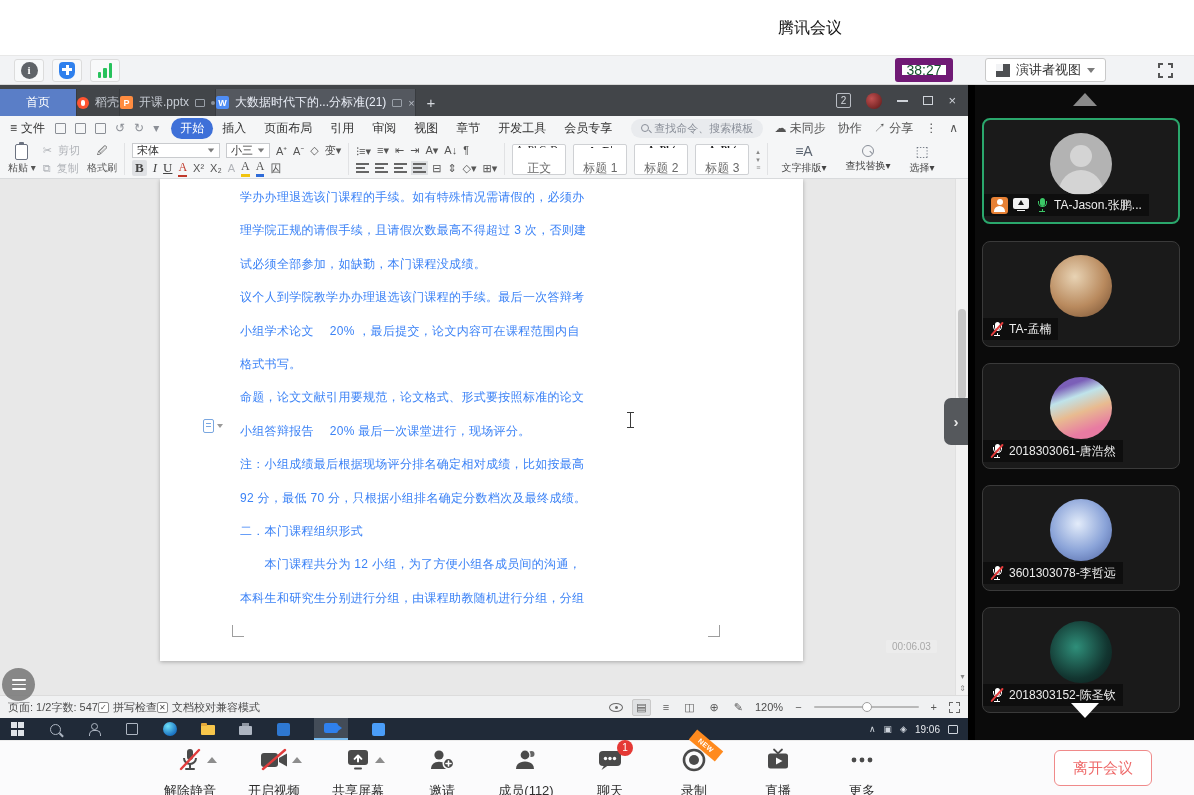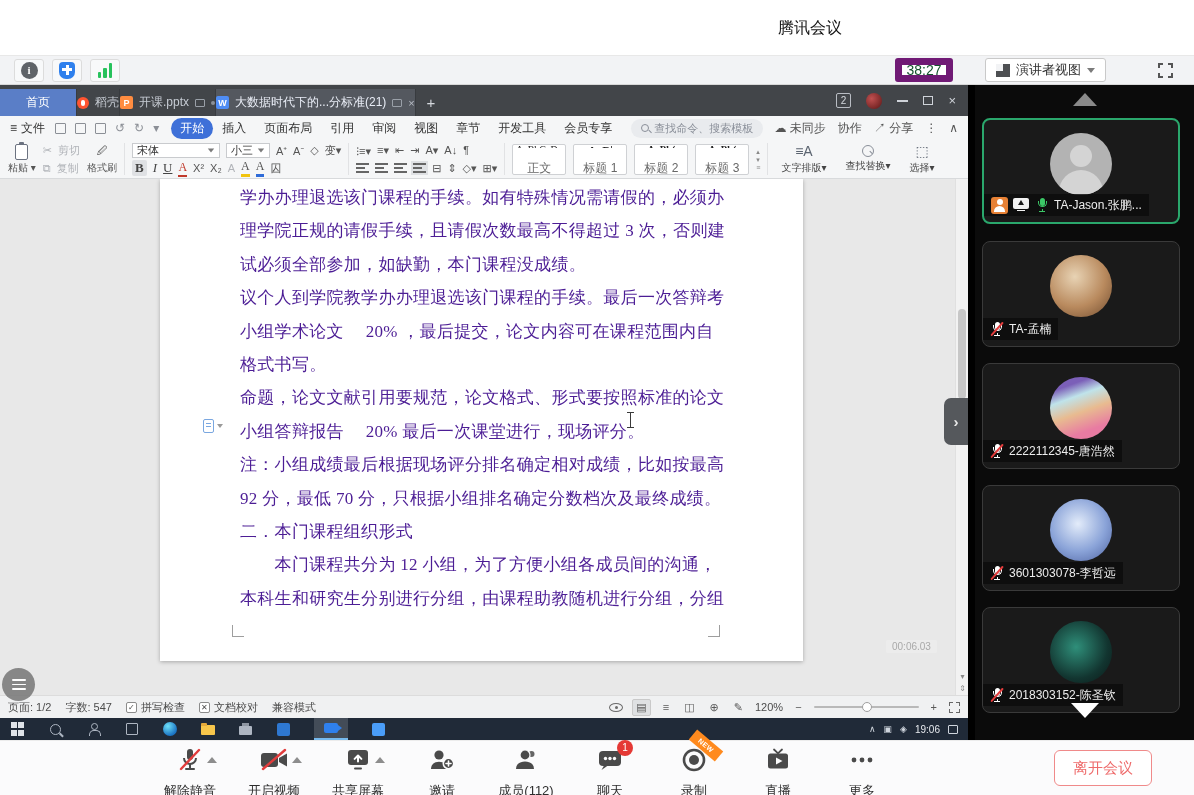--- a/index.html
+++ b/index.html
@@ -97,42 +97,42 @@
   .stylebox .smp{font-family:"Liberation Serif",serif;font-size:10px;color:#222;white-space:nowrap;overflow:hidden;max-width:52px}
   .stylebox .nm{font-size:12px;color:#666;margin-top:14px}
   .g-sc{display:flex;flex-direction:column;gap:1px;color:#888;font-size:7px;line-height:1}
   .rt-btn{display:flex;flex-direction:column;align-items:center;gap:2px;font-size:10px;color:#444;padding:0 6px}
   .rt-btn .big{font-size:14px;color:#5b6470}
 
   
   #docarea{position:absolute;left:0;top:94px;width:968px;height:516px;background:#e8e8e8;overflow:hidden}
   #page{position:absolute;left:160px;top:0;width:643px;height:482px;background:#fff;box-shadow:0 1px 4px rgba(0,0,0,.28)}
   #doctext{position:absolute;left:80px;top:2px;width:478px}
-  .line{height:33.4px;line-height:33.4px;font-family:Liberation Serif, serif;font-size:17px;color:#4c1d95;letter-spacing:.3px;white-space:nowrap}
+  .line{height:33.4px;line-height:33.4px;font-family:Liberation Sans, sans-serif;font-size:12px;color:#3b82f6;letter-spacing:.3px;white-space:nowrap}
   .cmark{position:absolute;width:12px;height:12px;top:446px}
   .cmark.l{left:72px;border-left:1px solid #9e9e9e;border-bottom:1px solid #9e9e9e}
   .cmark.r{left:548px;border-right:1px solid #9e9e9e;border-bottom:1px solid #9e9e9e}
   #annot{position:absolute;left:203px;top:240px;display:flex;align-items:center;gap:3px}
   #annot .pg{width:11px;height:14px;border:1.3px solid #7aa7e0;border-radius:2px;background:#fff;position:relative}
   #annot .pg:after{content:"";position:absolute;left:2px;top:3px;width:5px;height:1.3px;background:#7aa7e0;box-shadow:0 3px 0 #7aa7e0}
   #annot .d{width:0;height:0;border-left:3px solid transparent;border-right:3px solid transparent;border-top:4px solid #9a9a9a}
   #ibeam{position:absolute;left:626px;top:233px;width:9px;height:16px}
   #ibeam i{position:absolute;background:#3a3a3a}
   #ibeam i:nth-child(1){left:4px;top:0;width:1.3px;height:16px}
   #ibeam i:nth-child(2){left:1px;top:0;width:7px;height:1.3px}
   #ibeam i:nth-child(3){left:1px;bottom:0;width:7px;height:1.3px}
   #timechip{position:absolute;left:886px;top:461px;background:#ececec;border-radius:2px;padding:1px 6px;font-size:10px;color:#a9a9a9}
   #sidetab{position:absolute;left:944px;top:219px;width:24px;height:47px;background:#55585c;border-radius:7px 0 0 7px;display:flex;align-items:center;justify-content:center;z-index:3}
   #sidetab span{color:#e8e8e8;font-size:15px;font-weight:bold}
   #vscroll{position:absolute;right:0;top:0;width:13px;height:516px;background:#f2f2f2;border-left:1px solid #e0e0e0}
   #vscroll .thumb{position:absolute;left:2px;top:130px;width:8px;height:90px;background:#c7c7c7;border-radius:4px}
   #vscroll .ar{position:absolute;left:0;width:13px;text-align:center;font-size:8px;color:#8a8a8a}
 
   
-  #wpsstatus{position:absolute;left:0;top:610px;width:968px;height:23px;background:#f0f1f2;border-top:1px solid #dcdcdc;display:flex;align-items:center;font-size:11px;color:#4c4c4c;padding:0 8px;gap:14px;white-space:nowrap}
+  #wpsstatus{position:absolute;left:0;top:610px;width:968px;height:23px;background:#f0f1f2;border-top:1px solid #dcdcdc;display:flex;align-items:center;font-size:11px;color:#4c4c4c;padding:0 8px;white-space:nowrap}
   .chk{display:flex;align-items:center;gap:4px}
   .cbox{width:11px;height:11px;border:1px solid #8c8c8c;border-radius:2px;font-size:8px;line-height:10px;text-align:center;color:#4c4c4c;background:#fff}
   .ws-right{margin-left:auto;display:flex;align-items:center;gap:9px}
   .eye{width:14px;height:9px;border:1.3px solid #6b6b6b;border-radius:50%;position:relative}
   .eye:after{content:"";position:absolute;left:4.5px;top:2px;width:3px;height:3px;border-radius:50%;background:#6b6b6b}
   .vw{font-size:11px;color:#5a5a5a;padding:1px 3px}
   .vw.sel{background:#dfe1e3;border:1px solid #c9c9c9;border-radius:2px}
   .ztrack{width:105px;height:2px;background:#b9b9b9;position:relative;border-radius:1px}
   .zknob{position:absolute;left:46%;top:-4px;width:10px;height:10px;border-radius:50%;background:#fff;border:1px solid #9f9f9f}
   .fs-mini{width:11px;height:11px;position:relative}
@@ -600,21 +600,21 @@
     <div class="tile" style="top:278px">
       <div class="avatar av-toon"></div>
       <div class="namebar">
         <span class="micw">
             <span class="cap"></span>
             <span class="arc"></span>
             <span class="stem"></span>
             <span class="foot"></span>
             <span class="slash"></span>
           </span>
-        <span class="nm">2222112345-唐浩然</span>
+        <span class="nm">2018303061-唐浩然</span>
       </div>
     </div>
 
     <div class="tile" style="top:400px">
       <div class="avatar av-blue"></div>
       <div class="namebar">
         <span class="micw">
             <span class="cap"></span>
             <span class="arc"></span>
             <span class="stem"></span>

